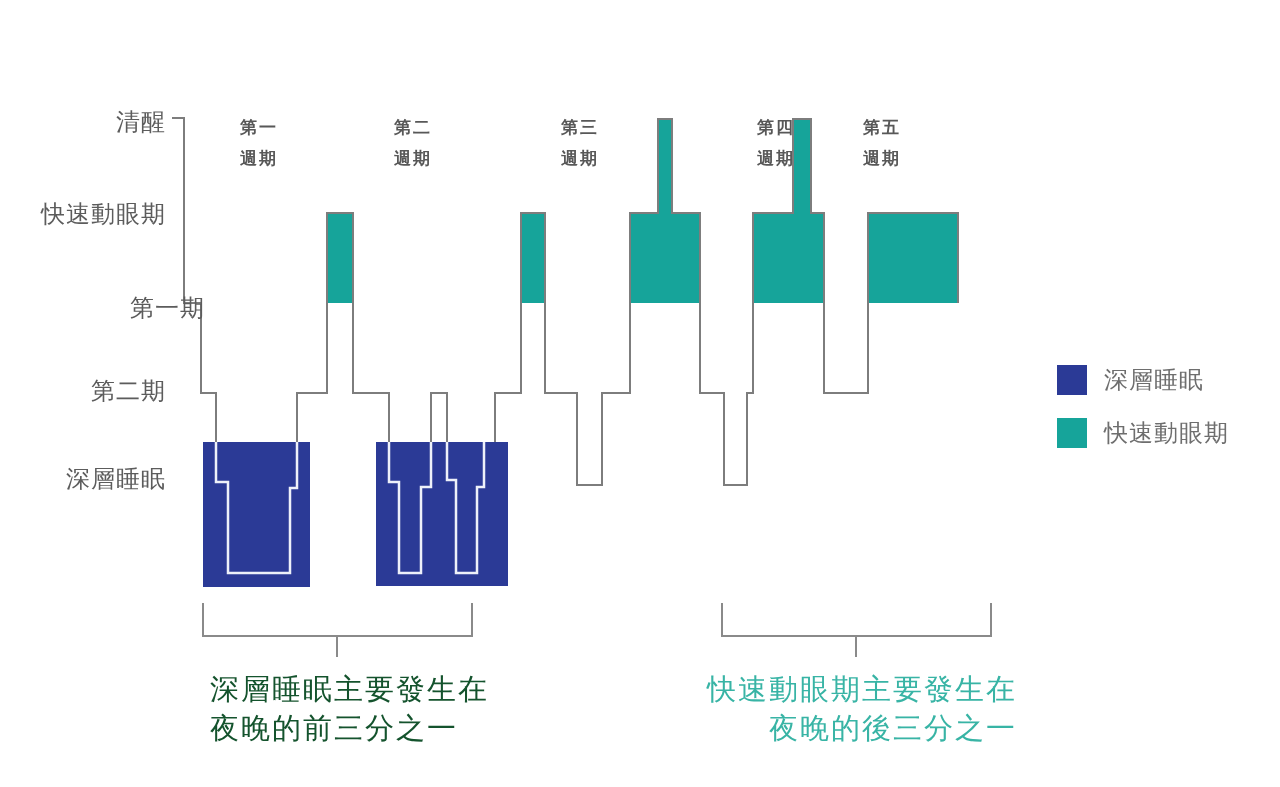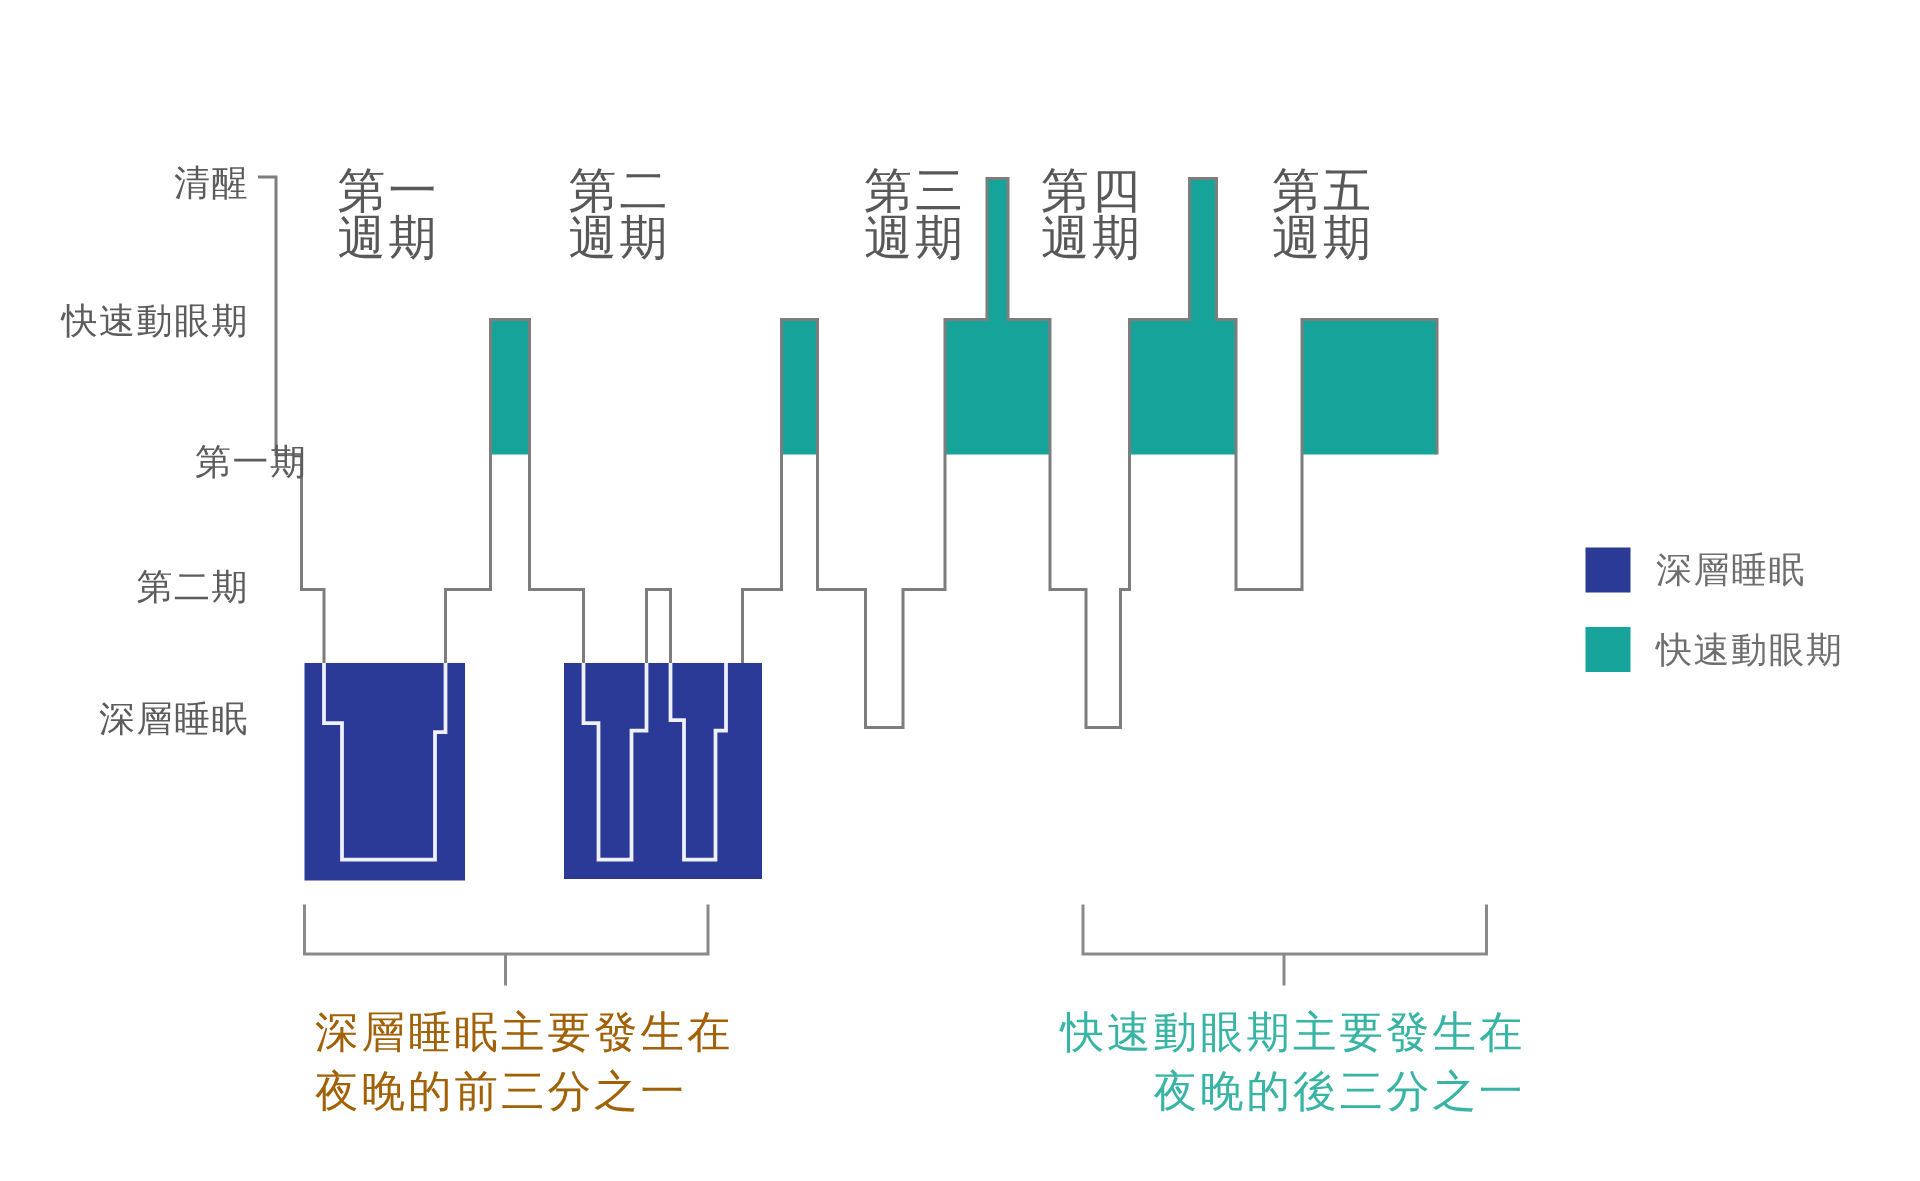--- a/index.html
+++ b/index.html
@@ -8,22 +8,22 @@
     font-family:"Liberation Sans","DejaVu Sans",sans-serif;
     margin-top:20px;
   }
   #chart-svg{position:absolute;left:0;top:0;}
   .ylabel{
     position:absolute;left:0;width:166px;text-align:right;
     font-size:24px;color:#5c5c5c;letter-spacing:1px;white-space:nowrap;
   }
   .cycle-label{
     position:absolute;top:92px;transform:translateX(-50%);
-    text-align:left;font-size:32px;line-height:31px;color:#585858;
-    letter-spacing:2px;white-space:pre-line;
+    text-align:left;font-size:17px;line-height:31px;color:#585858;
+    letter-spacing:2px;white-space:pre-line;font-weight:bold;
   }
   .legend-row{position:absolute;display:flex;align-items:center;}
   .legend-swatch{width:30px;height:30px;margin-right:17px;flex:0 0 auto;}
   .legend-label{font-size:24px;color:#6e6e6e;letter-spacing:1px;white-space:nowrap;}
   .annotation{
     position:absolute;font-size:29px;line-height:39px;letter-spacing:2px;white-space:nowrap;
   }
 </style>
 </head>
 <body>
@@ -48,36 +48,36 @@
       <div class="ylabel" style="top: 178px;">快速動眼期</div>
       <div class="ylabel" style="top: 272px; padding-left: 39px;">第一期</div>
       <div class="ylabel" style="top: 355px;">第二期</div>
       <div class="ylabel" style="top: 443px;">深層睡眠</div>
     </div>
   <div id="cycles">
       <div class="cycle-label" style="left: 259px;">第一
 週期</div>
       <div class="cycle-label" style="left: 413px;">第二
 週期</div>
-      <div class="cycle-label" style="left: 610px;">第三
+      <div class="cycle-label" style="left: 580px;">第三
 週期</div>
-      <div class="cycle-label" style="left: 728px;">第四
+      <div class="cycle-label" style="left: 776px;">第四
 週期</div>
       <div class="cycle-label" style="left: 882px;">第五
 週期</div>
     </div>
   <div id="legend">
       <div class="legend-row" style="left: 1057px; top: 344px;">
         <div class="legend-swatch" style="background: rgb(43, 58, 150);"></div>
         <div class="legend-label">深層睡眠</div>
       </div>
       <div class="legend-row" style="left: 1057px; top: 397px;">
         <div class="legend-swatch" style="background: rgb(22, 164, 154);"></div>
         <div class="legend-label">快速動眼期</div>
       </div>
     </div>
   <div id="annotations">
-      <div class="annotation" style="left: 210px; top: 650px; color: #a16207; white-space: pre-line;">深層睡眠主要發生在
+      <div class="annotation" style="left: 210px; top: 650px; color: #14532d; white-space: pre-line;">深層睡眠主要發生在
 夜晚的前三分之一</div>
       <div class="annotation" style="left: 707px; top: 650px; color: rgb(56, 180, 165); white-space: pre-line; text-align: right;">快速動眼期主要發生在
 夜晚的後三分之一</div>
     </div>
 </div>
 
 </body></html>

